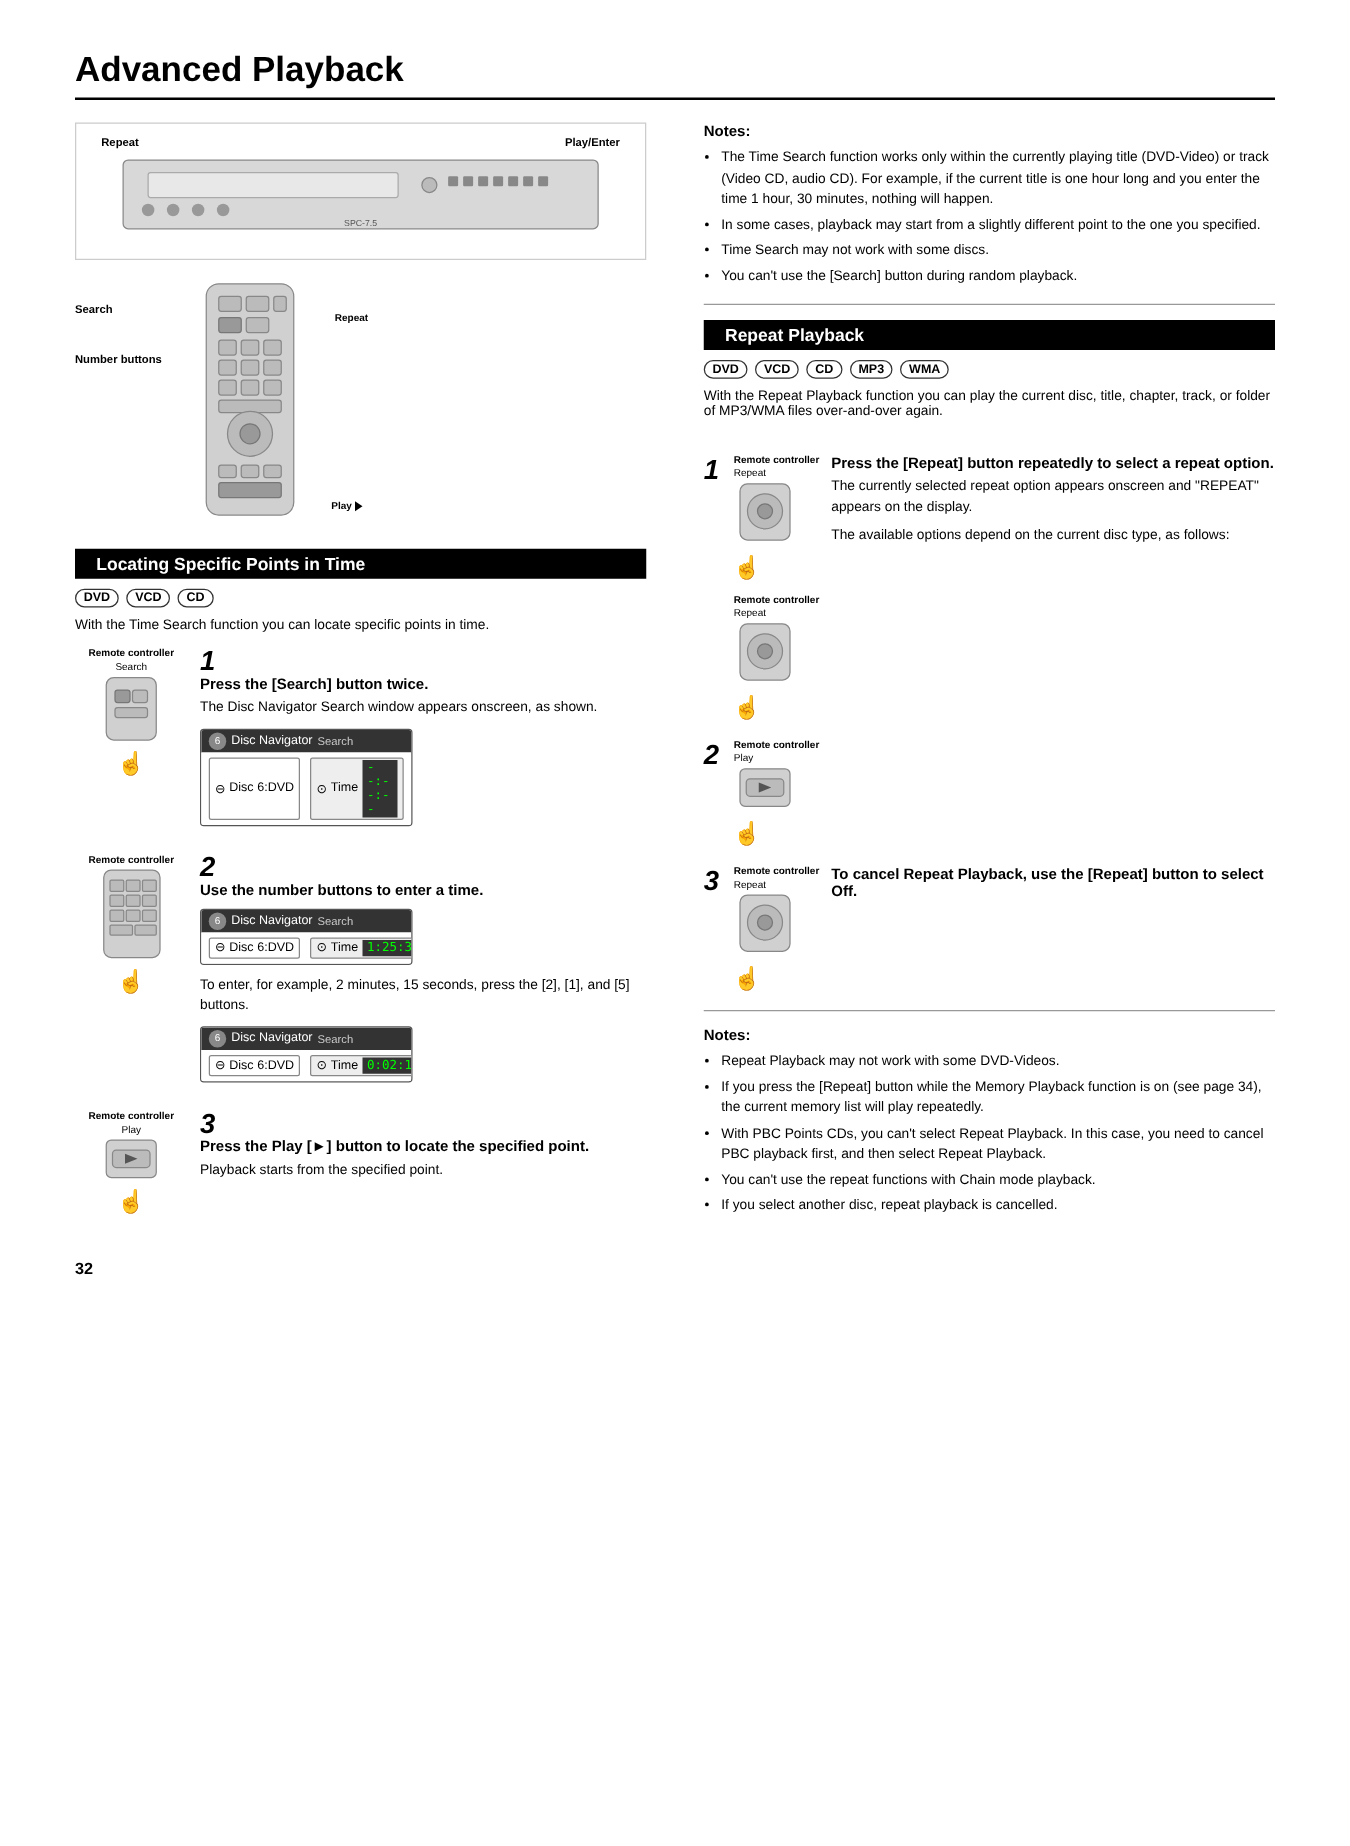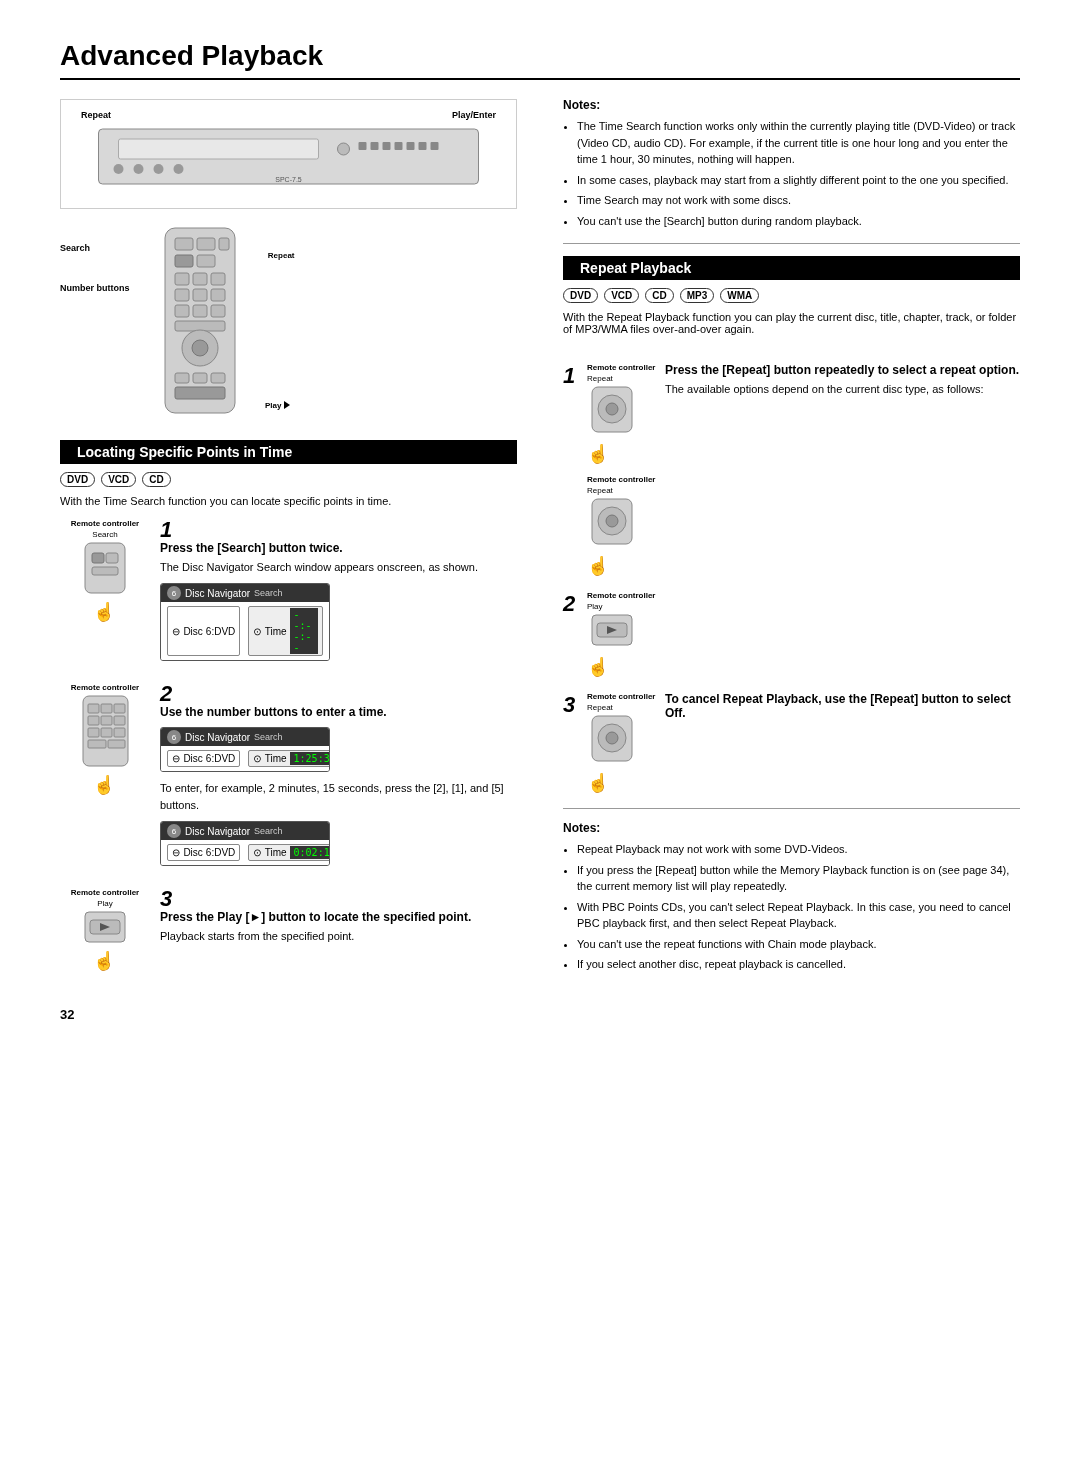--- a/index.html
+++ b/index.html
@@ -15,21 +15,20 @@
     h1.page-title {
       font-size: 28px;
       font-weight: bold;
       border-bottom: 2px solid #000;
       padding-bottom: 6px;
       margin-bottom: 18px;
     }
     .two-col {
       display: flex;
       gap: 46px;
-      align-items: center;
     }
     .left-col { flex: 1; }
     .right-col { flex: 1; }
 
     
     .section-header {
       background: #000;
       color: #fff;
       font-size: 14px;
       font-weight: bold;
@@ -464,20 +463,21 @@
             <svg width="50" height="55" viewBox="0 0 50 55">
               <rect x="5" y="2" width="40" height="45" rx="6" fill="#d0d0d0" stroke="#888"></rect>
               <circle cx="25" cy="24" r="14" fill="#bbb" stroke="#888"></circle>
               <circle cx="25" cy="24" r="6" fill="#999" stroke="#777"></circle>
             </svg>
             <div style="font-size:18px;">☝</div>
           </div>
         </div>
         <div class="step-right-content">
           <div class="step-title">Press the [Repeat] button repeatedly to select a repeat option.</div>
+          <div class="step-body" style="margin-bottom:6px;">The currently selected repeat option appears onscreen and "REPEAT" appears on the display.</div>
           <div class="step-body" style="margin-bottom:6px;">The available options depend on the current disc type, as follows:</div>
         </div>
       </div>
     </div>
 
     <div class="step-right">
       <div class="step-num-large">2</div>
       <div class="step-right-inner">
         <div class="step-right-remote">
           <div style="font-size:8px; font-weight:bold; margin-bottom:2px;">Remote controller</div>

